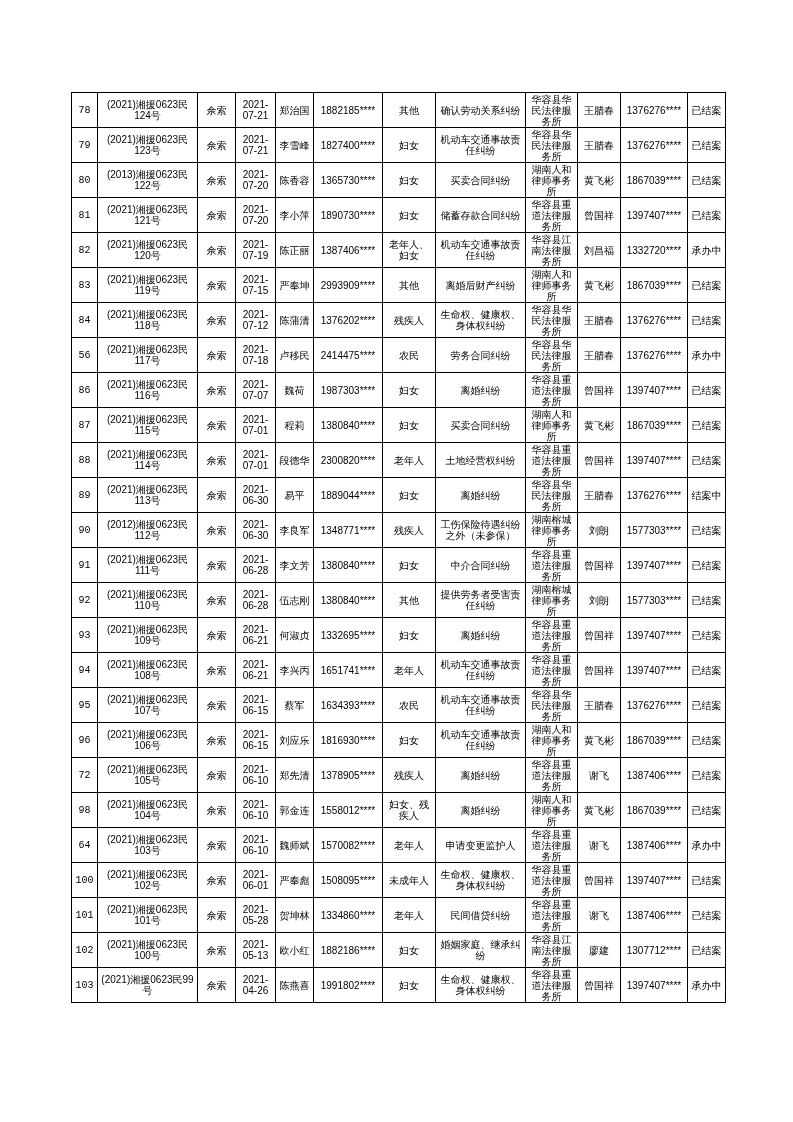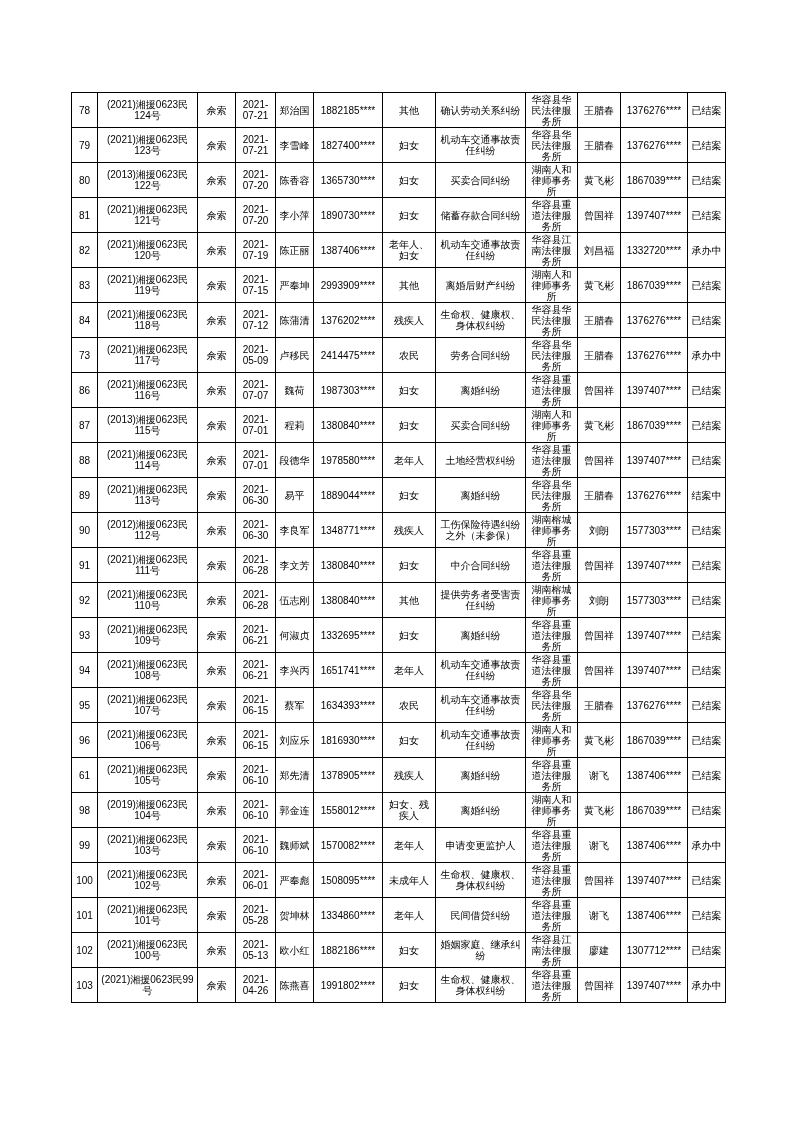--- a/index.html
+++ b/index.html
@@ -28,21 +28,21 @@
     height: 34px;
     text-align: center;
     vertical-align: middle;
     font-size: 10px;
     line-height: 11px;
     padding: 0 2px;
     overflow: hidden;
     word-wrap: break-word;
   }
   
-  td.c0 { padding: 0 1px; }
+  td.c0 { padding: 0 1px; font-family: Liberation Mono, monospace; }
   td.c3 { line-height: 11px; }
   td.c5 { font-size: 10px; }
   
   td.c8 { line-height: 11px; padding: 0 1px; font-family: Liberation Serif, serif; }
   
   td.c10 {
     vertical-align: bottom;
     text-align: left;
     padding: 0 1px 1px 2px;
   }
@@ -159,24 +159,24 @@
           <td class="c4">陈蒲清</td>
           <td class="c5">1376202****</td>
           <td class="c6">残疾人</td>
           <td class="c7">生命权、健康权、身体权纠纷</td>
           <td class="c8">华容县华民法律服务所</td>
           <td class="c9">王腊春</td>
           <td class="c10">1376276****</td>
           <td class="c11">已结案</td>
         </tr>
         <tr>
-          <td class="c0">73</td>
+          <td class="c0">56</td>
           <td class="c1">(2021)湘援0623民117号</td>
           <td class="c2">佘索</td>
-          <td class="c3">2021-05-09</td>
+          <td class="c3">2021-07-18</td>
           <td class="c4">卢移民</td>
           <td class="c5">2414475****</td>
           <td class="c6">农民</td>
           <td class="c7">劳务合同纠纷</td>
           <td class="c8">华容县华民法律服务所</td>
           <td class="c9">王腊春</td>
           <td class="c10">1376276****</td>
           <td class="c11">承办中</td>
         </tr>
         <tr>
@@ -188,39 +188,39 @@
           <td class="c5">1987303****</td>
           <td class="c6">妇女</td>
           <td class="c7">离婚纠纷</td>
           <td class="c8">华容县重道法律服务所</td>
           <td class="c9">曾国祥</td>
           <td class="c10">1397407****</td>
           <td class="c11">已结案</td>
         </tr>
         <tr>
           <td class="c0">87</td>
-          <td class="c1">(2013)湘援0623民115号</td>
+          <td class="c1">(2021)湘援0623民115号</td>
           <td class="c2">佘索</td>
           <td class="c3">2021-07-01</td>
           <td class="c4">程莉</td>
           <td class="c5">1380840****</td>
           <td class="c6">妇女</td>
           <td class="c7">买卖合同纠纷</td>
           <td class="c8">湖南人和律师事务所</td>
           <td class="c9">黄飞彬</td>
           <td class="c10">1867039****</td>
           <td class="c11">已结案</td>
         </tr>
         <tr>
           <td class="c0">88</td>
           <td class="c1">(2021)湘援0623民114号</td>
           <td class="c2">佘索</td>
           <td class="c3">2021-07-01</td>
           <td class="c4">段德华</td>
-          <td class="c5">1978580****</td>
+          <td class="c5">2300820****</td>
           <td class="c6">老年人</td>
           <td class="c7">土地经营权纠纷</td>
           <td class="c8">华容县重道法律服务所</td>
           <td class="c9">曾国祥</td>
           <td class="c10">1397407****</td>
           <td class="c11">已结案</td>
         </tr>
         <tr>
           <td class="c0">89</td>
           <td class="c1">(2021)湘援0623民113号</td>
@@ -327,49 +327,49 @@
           <td class="c4">刘应乐</td>
           <td class="c5">1816930****</td>
           <td class="c6">妇女</td>
           <td class="c7">机动车交通事故责任纠纷</td>
           <td class="c8">湖南人和律师事务所</td>
           <td class="c9">黄飞彬</td>
           <td class="c10">1867039****</td>
           <td class="c11">已结案</td>
         </tr>
         <tr>
-          <td class="c0">61</td>
+          <td class="c0">72</td>
           <td class="c1">(2021)湘援0623民105号</td>
           <td class="c2">佘索</td>
           <td class="c3">2021-06-10</td>
           <td class="c4">郑先清</td>
           <td class="c5">1378905****</td>
           <td class="c6">残疾人</td>
           <td class="c7">离婚纠纷</td>
           <td class="c8">华容县重道法律服务所</td>
           <td class="c9">谢飞</td>
           <td class="c10">1387406****</td>
           <td class="c11">已结案</td>
         </tr>
         <tr>
           <td class="c0">98</td>
-          <td class="c1">(2019)湘援0623民104号</td>
+          <td class="c1">(2021)湘援0623民104号</td>
           <td class="c2">佘索</td>
           <td class="c3">2021-06-10</td>
           <td class="c4">郭金连</td>
           <td class="c5">1558012****</td>
           <td class="c6">妇女、残疾人</td>
           <td class="c7">离婚纠纷</td>
           <td class="c8">湖南人和律师事务所</td>
           <td class="c9">黄飞彬</td>
           <td class="c10">1867039****</td>
           <td class="c11">已结案</td>
         </tr>
         <tr>
-          <td class="c0">99</td>
+          <td class="c0">64</td>
           <td class="c1">(2021)湘援0623民103号</td>
           <td class="c2">佘索</td>
           <td class="c3">2021-06-10</td>
           <td class="c4">魏师斌</td>
           <td class="c5">1570082****</td>
           <td class="c6">老年人</td>
           <td class="c7">申请变更监护人</td>
           <td class="c8">华容县重道法律服务所</td>
           <td class="c9">谢飞</td>
           <td class="c10">1387406****</td>

